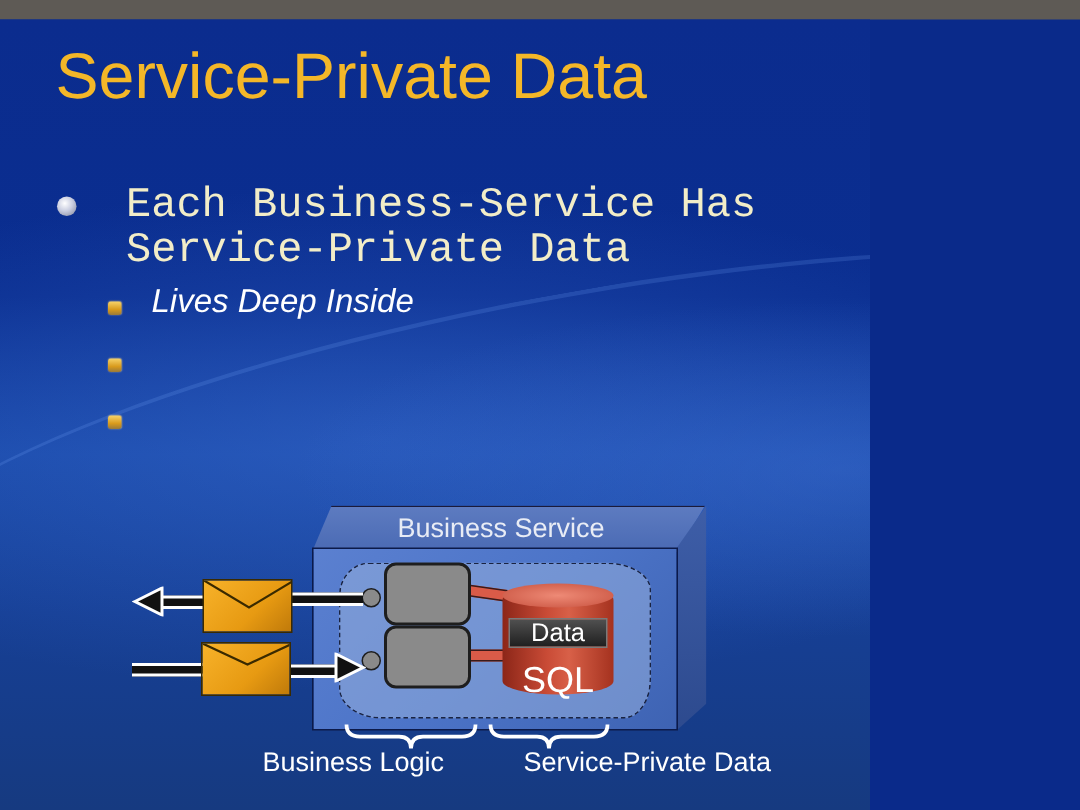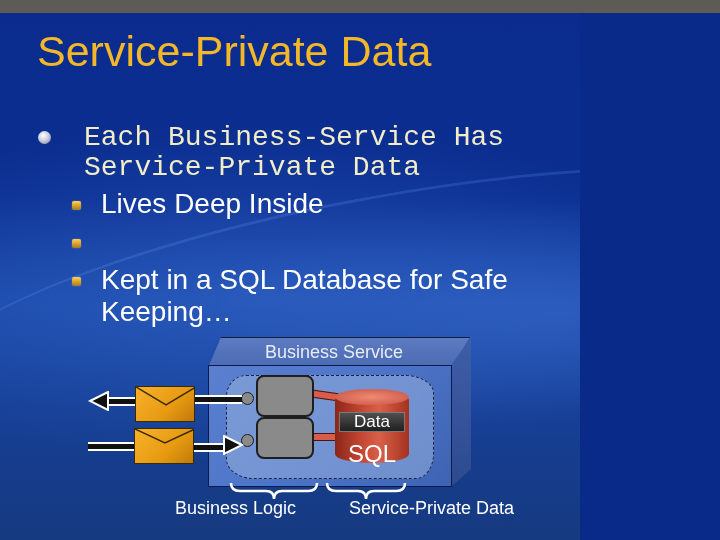--- a/index.html
+++ b/index.html
@@ -38,21 +38,21 @@
     .text-l1 {
       position: absolute; left: 84px; top: 110px;
       font-size: 28px; line-height: 30px; color: #f2edc8; font-family: Liberation Mono, monospace;
     }
     .bullet-l2 {
       position: absolute; width: 9px; height: 9px; border-radius: 2px;
       background: linear-gradient(180deg, #f6d36a 0%, #d89a1c 60%, #9a7a3a 100%);
       box-shadow: 0 0 1px #c9b48a;
     }
     .text-l2 {
-      position: absolute; left: 101px; font-size: 28px; color: #ffffff;
+      position: absolute; left: 101px; font-size: 22px; color: #ffffff; font-style: italic;
     }
     
     .box-top {
       position: absolute; left: 208px; top: 324px; width: 262px; height: 30px;
       background: linear-gradient(180deg, #5d7bc0, #4a6ab4);
       clip-path: polygon(5% 0%, 100% 0%, 93% 100%, 0% 100%);
       border-top: 1px solid #1a1a3a;
     }
     .box-front {
       position: absolute; left: 208px; top: 352px; width: 244px; height: 122px;
@@ -139,21 +139,20 @@
     <div>Each Business-Service Has</div>
     <div>Service-Private Data</div>
   </div>
 
   <div class="bullet-l2" style="left:72px; top:188px;"></div>
   <div class="text-l2" style="top:175px;">Lives Deep Inside</div>
 
   <div class="bullet-l2" style="left:72px; top:226px;"></div>
 
   <div class="bullet-l2" style="left:72px; top:264px;"></div>
-  <div class="text-l2" style="top:251px;">Kept in a SQL Database for Safe Keeping…</div>
 
   <div>
     <div class="box-top"></div>
     <div class="box-side"></div>
     <div class="box-front"></div>
     <div class="box-label">Business Service</div>
 
     <div class="private-area"></div>
 
     <div class="conn" style="left:306px; top:378px; width:32px; transform:rotate(8deg);"></div>

